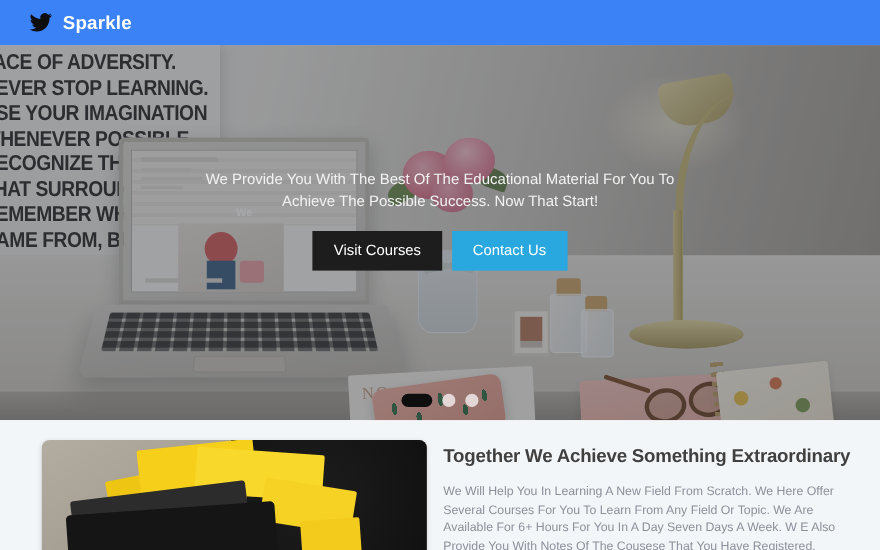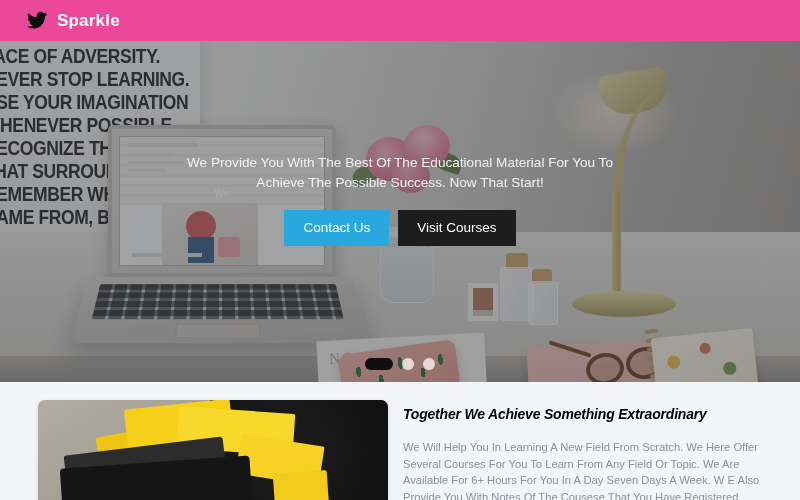--- a/index.html
+++ b/index.html
@@ -7,21 +7,21 @@
   body {
     font-family:"Liberation Sans", sans-serif;
     background:#ffffff;
     -webkit-font-smoothing:antialiased;
   }
   .page { position:relative; width:800px; height:500px; overflow:hidden; }
 
   
   .header {
     position:absolute; top:0; left:0; width:800px; height:41px;
-    background:#ec4899;
+    background:#3b82f6;
     display:flex; align-items:center; justify-content:space-between;
     padding:0 22px 0 26px;
     z-index:30;
   }
   .brand { display:flex; align-items:center; gap:9px; }
   .brand-icon { width:22px; height:22px; display:block; color:#0d0d0d; }
   .brand-icon svg { display:block; width:22px; height:22px; }
   .brand-name {
     color:#ffffff; font-size:17px; font-weight:700; letter-spacing:.2px;
     line-height:1;
@@ -327,23 +327,22 @@
   .ai-y3 { position:absolute; left:60px; top:26px; width:124px; height:40px; background:#edc512; transform:rotate(-11deg); border-radius:2px; }
   .ai-y4 { position:absolute; left:200px; top:40px; width:84px; height:40px; background:#f6d224; transform:rotate(9deg); border-radius:2px; }
   .ai-y5 { position:absolute; left:236px; top:72px; width:54px; height:38px; background:#f3cb1c; transform:rotate(-4deg); border-radius:2px; }
   .ai-b1 { position:absolute; left:28px; top:46px; width:160px; height:50px; background:#2c2c2c; transform:rotate(-7deg); border-radius:3px; }
   .ai-b2 { position:absolute; left:24px; top:62px; width:190px; height:72px; background:#151515; transform:rotate(-4deg); border-radius:4px; }
   .ai-g { position:absolute; left:96px; top:96px; font-size:40px; color:#ddd9d2;
     font-family:"Liberation Serif",serif; transform:rotate(-4deg); }
 
   .about-text { flex:1; padding-top:2px; }
   .about-title {
-    color:#000000; font-size:14px; font-weight:700; line-height:25px;
+    color:#404040; font-size:17px; font-weight:700; line-height:25px;
     letter-spacing:-.2px;
-    font-style:italic;
   }
   .about-body {
     margin-top:12px; color:#8b909a; font-size:11.2px; line-height:16.6px;
   }
 </style>
 </head>
 <body>
 
 <div class="page">
 
@@ -439,22 +438,22 @@
 
       <div class="spiral"></div>
       <div class="floral-book"></div>
     </div>
 
     <div class="hero-overlay"></div>
 
     <div class="hero-content">
       <div class="hero-sub">We Provide You With The Best Of The Educational Material For You To Achieve The Possible Success. Now That Start!</div>
       <div class="hero-btns">
+        <button class="btn btn-dark">Visit Courses</button>
         <button class="btn btn-primary">Contact Us</button>
-        <button class="btn btn-dark">Visit Courses</button>
       </div>
     </div>
 
     <div class="dots">
       <span class="dot active"></span>
       <span class="dot"></span>
       <span class="dot"></span>
     </div>
   </div>
 

